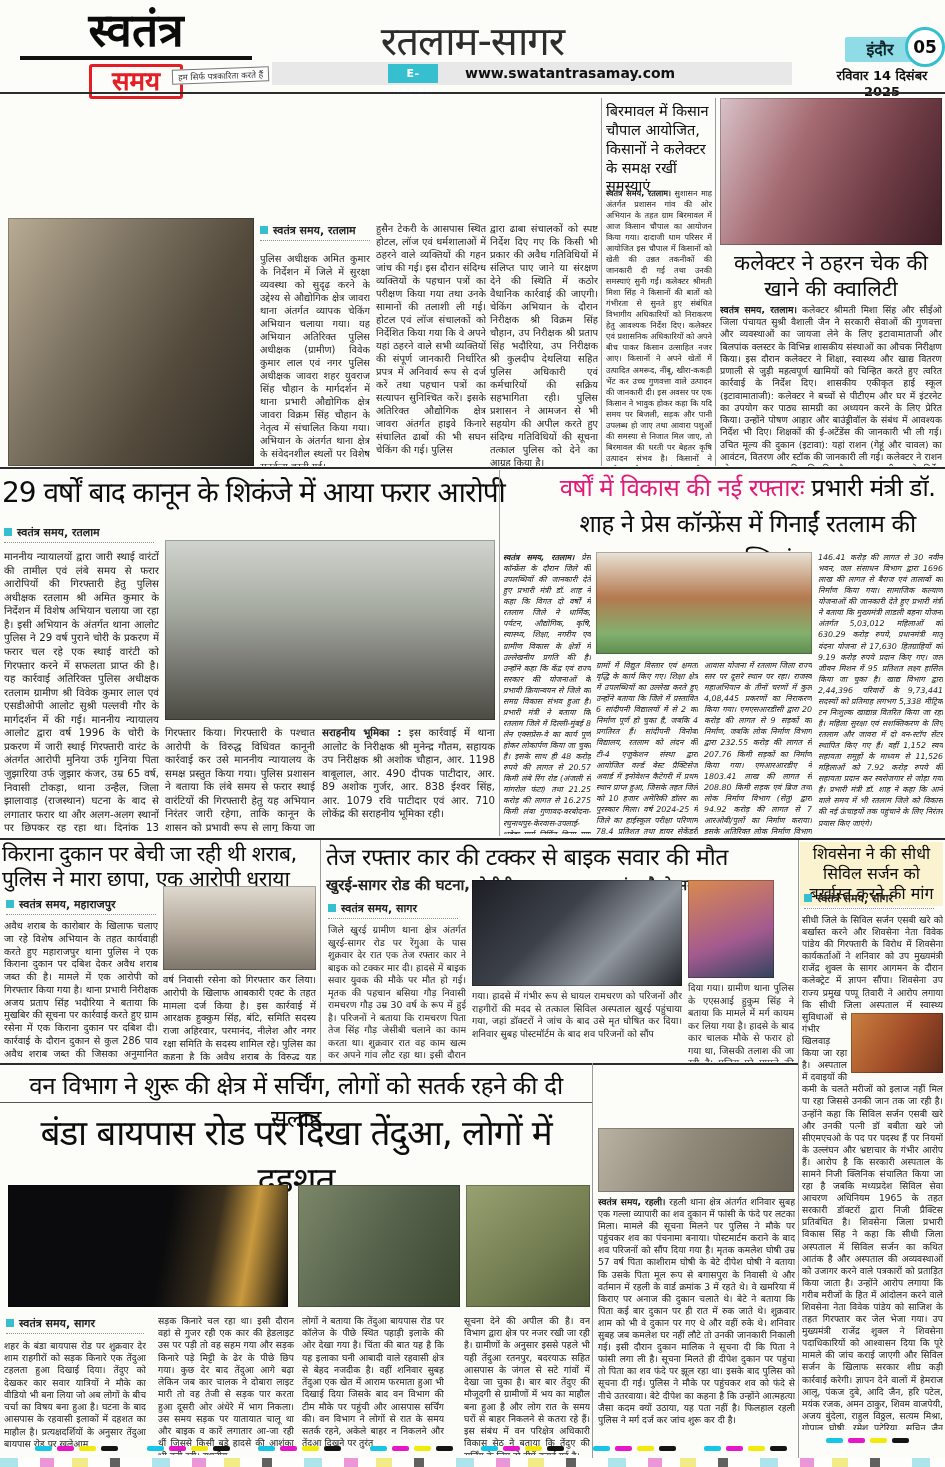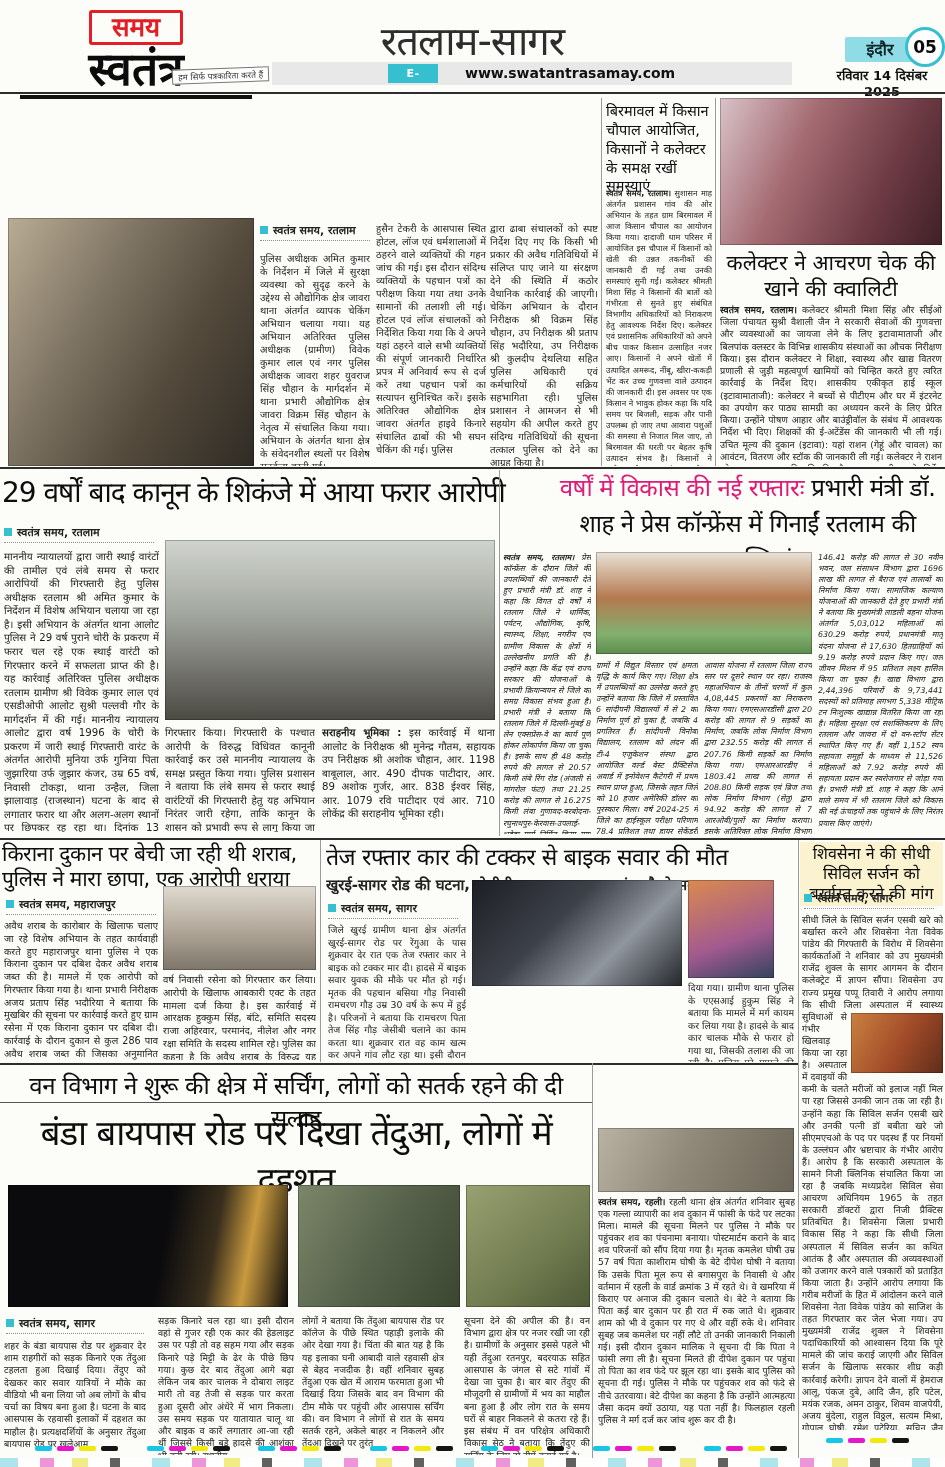--- a/index.html
+++ b/index.html
@@ -29,24 +29,24 @@
   .ph-forest{background:linear-gradient(120deg,#7c8769,#56624b 50%,#3a462f);}
   .ph-grass{background:linear-gradient(140deg,#98a171,#707b4f 60%,#4e5937);}
   .ph-street{background:linear-gradient(115deg,#bab3a3,#908979 45%,#6c6658);}
 </style>
 </head>
 <body>
 
 <div class="page">
 
   <div class="abs" style="left:20px;top:6px;width:232px;text-align:center">
+    <div style="font-size:46px;font-weight:800;line-height:1.05;color:#0b0b0b;border-bottom:4px solid #111;padding-bottom:2px">स्वतंत्र</div>
     <div style="margin-top:4px">
       <span style="display:inline-block;color:#e31e24;border:3px solid #e31e24;border-radius:3px;font-weight:800;font-size:26px;line-height:1.1;padding:0 20px">समय</span>
     </div>
-    <div style="font-size:46px;font-weight:800;line-height:1.05;color:#0b0b0b;border-bottom:4px solid #111;padding-bottom:2px">स्वतंत्र</div>
   </div>
   <div class="abs" style="left:172px;top:68px;font-size:8.5px;color:#333;border:1px solid #777;padding:1px 5px;transform:rotate(-2deg);background:#fff">हम सिर्फ पत्रकारिता करते हैं</div>
 
   <div class="abs hl" style="left:295px;top:12px;width:355px;font-size:40px;text-align:center;color:#2d2d2d;letter-spacing:-1px">रतलाम-सागर</div>
 
   <div class="abs" style="left:272px;top:62px;width:520px;height:23px;background:#e8e8e8"></div>
   <div class="abs" style="left:388px;top:64px;width:50px;height:19px;background:#35bfcf;color:#fff;font-weight:700;font-size:11px;text-align:center;line-height:19px;letter-spacing:.5px">E-PAPER</div>
   <div class="abs" style="left:465px;top:65px;font-size:14px;font-weight:700;color:#111">www.swatantrasamay.com</div>
 
   <div class="abs" style="left:845px;top:37px;width:70px;height:25px;background:#8fdce6;color:#10262b;font-weight:800;font-size:16px;text-align:center;line-height:25px;border-radius:2px">इंदौर</div>
@@ -70,21 +70,21 @@
 
   <div class="abs hl" style="left:606px;top:102px;width:106px;font-size:14.5px;line-height:1.3">बिरमावल में किसान चौपाल आयोजित, किसानों ने कलेक्टर के समक्ष रखीं समस्याएं</div>
   <div class="abs body-txt" style="left:606px;top:188px;width:106px;height:278px;overflow:hidden;font-size:8px;line-height:1.38">
     <span class="dl">स्वतंत्र समय, रतलाम।</span>
     <span>सुशासन माह अंतर्गत प्रशासन गांव की ओर अभियान के तहत ग्राम बिरमावल में आज किसान चौपाल का आयोजन किया गया। दादाजी धाम परिसर में आयोजित इस चौपाल में किसानों को खेती की उन्नत तकनीकों की जानकारी दी गई तथा उनकी समस्याएं सुनी गईं। कलेक्टर श्रीमती मिशा सिंह ने किसानों की बातों को गंभीरता से सुनते हुए संबंधित विभागीय अधिकारियों को निराकरण हेतु आवश्यक निर्देश दिए। कलेक्टर एवं प्रशासनिक अधिकारियों को अपने बीच पाकर किसान उत्साहित नजर आए। किसानों ने अपने खेतों में उत्पादित अमरूद, नींबू, खीरा-ककड़ी भेंट कर उच्च गुणवत्ता वाले उत्पादन की जानकारी दी। इस अवसर पर एक किसान ने भावुक होकर कहा कि यदि समय पर बिजली, सड़क और पानी उपलब्ध हो जाए तथा आवारा पशुओं की समस्या से निजात मिल जाए, तो बिरमावल की धरती पर बेहतर कृषि उत्पादन संभव है। किसानों ने कलेक्टर के समक्ष नंदन फलोद्यान योजना एवं किसान खेत सड़क योजना की मांग रखी। कलेक्टर ने किसानों को उर्वरक एवं रासायनिक खाद का न्यूनतम उपयोग कर जैविक खेती अपनाने की सलाह दी।</span>
   </div>
 
   <div class="rule-v" style="left:715px;top:98px;height:368px"></div>
 
   <div class="photo ph-collector" style="left:720px;top:98px;width:222px;height:147px"></div>
-  <div class="abs hl" style="left:720px;top:250px;width:222px;font-size:21px;line-height:1.25;text-align:center">कलेक्टर ने आचरण चेक की खाने की क्वालिटी</div>
+  <div class="abs hl" style="left:720px;top:250px;width:222px;font-size:21px;line-height:1.25;text-align:center">कलेक्टर ने ठहरन चेक की खाने की क्वालिटी</div>
   <div class="abs body-txt" style="left:720px;top:304px;width:222px;height:162px;overflow:hidden;font-size:9.2px">
     <span class="dl">स्वतंत्र समय, रतलाम।</span>
     <span>कलेक्टर श्रीमती मिशा सिंह और सीईओ जिला पंचायत सुश्री वैशाली जैन ने सरकारी सेवाओं की गुणवत्ता और व्यवस्थाओं का जायजा लेने के लिए इटावामाताजी और बिलपांक क्लस्टर के विभिन्न शासकीय संस्थाओं का औचक निरीक्षण किया। इस दौरान कलेक्टर ने शिक्षा, स्वास्थ्य और खाद्य वितरण प्रणाली से जुड़ी महत्वपूर्ण खामियों को चिन्हित करते हुए त्वरित कार्रवाई के निर्देश दिए। शासकीय एकीकृत हाई स्कूल (इटावामाताजी): कलेक्टर ने बच्चों से पीटीएम और घर में इंटरनेट का उपयोग कर पाठ्य सामग्री का अध्ययन करने के लिए प्रेरित किया। उन्होंने पोषण आहार और बाउंड्रीवॉल के संबंध में आवश्यक निर्देश भी दिए। शिक्षकों की ई-अटेंडेंस की जानकारी भी ली गई। उचित मूल्य की दुकान (इटावा): यहां राशन (गेहूं और चावल) का आवंटन, वितरण और स्टॉक की जानकारी ली गई। कलेक्टर ने राशन को तुलवाकर मात्रा की पुष्टि की और गुणवत्ता परीक्षण के निर्देश दिए। प्राथमिक विद्यालय (बिलपांक): मध्याह्न भोजन की गुणवत्ता जांची गई। स्वयं भोजन चखकर परीक्षण किया गया।</span>
   </div>
 
   <div class="rule-h" style="left:0;top:467px;width:945px"></div>
 
   <h2 class="abs hl" style="left:2px;top:472px;width:580px;font-size:28px;white-space:nowrap;overflow:hidden;letter-spacing:-1px">29 वर्षों बाद कानून के शिकंजे में आया फरार आरोपी</h2>
   <div class="abs byline" style="left:4px;top:524px;width:150px">
     <span class="sq"></span>
@@ -127,20 +127,21 @@
 
   <h2 class="abs hl" style="left:326px;top:840px;width:470px;font-size:23px;white-space:nowrap;overflow:hidden;letter-spacing:-0.5px">तेज रफ्तार कार की टक्कर से बाइक सवार की मौत</h2>
   <div class="abs" style="left:326px;top:874px;width:470px;font-size:15px;font-weight:600;color:#222;white-space:nowrap;overflow:hidden">खुरई-सागर रोड की घटना, जेसीबी ड्राइवर था मृतक, गांव लौटते समय हुआ हादसा</div>
   <div class="abs byline" style="left:328px;top:900px;width:130px">
     <span class="sq"></span>
     <span>स्वतंत्र समय, सागर</span>
   </div>
   <div class="abs body-txt" style="left:328px;top:924px;width:138px;height:138px;overflow:hidden;font-size:9.4px">जिले खुरई ग्रामीण थाना क्षेत्र अंतर्गत खुरई-सागर रोड पर रेंगुआ के पास शुक्रवार देर रात एक तेज रफ्तार कार ने बाइक को टक्कर मार दी। हादसे में बाइक सवार युवक की मौके पर मौत हो गई। मृतक की पहचान बसिया गौड़ निवासी रामचरण गौड़ उम्र 30 वर्ष के रूप में हुई है। परिजनों ने बताया कि रामचरण पिता तेज सिंह गौड़ जेसीबी चलाने का काम करता था। शुक्रवार रात वह काम खत्म कर अपने गांव लौट रहा था। इसी दौरान सिलौधा स्थित एक ढाबे के पास तेज रफ्तार कार ने उसकी बाइक को जोरदार टक्कर मार दी जिससे वह सड़क पर गिरकर गंभीर रूप से घायल हो</div>
   <div class="photo ph-crash" style="left:472px;top:880px;width:210px;height:106px"></div>
   <div class="photo ph-portrait" style="left:688px;top:880px;width:86px;height:98px"></div>
+  <div class="abs body-txt" style="left:472px;top:990px;width:210px;height:72px;overflow:hidden;font-size:9.4px">गया। हादसे में गंभीर रूप से घायल रामचरण को परिजनों और राहगीरों की मदद से तत्काल सिविल अस्पताल खुरई पहुंचाया गया, जहां डॉक्टरों ने जांच के बाद उसे मृत घोषित कर दिया। शनिवार सुबह पोस्टमॉर्टम के बाद शव परिजनों को सौंप</div>
   <div class="abs body-txt" style="left:688px;top:982px;width:106px;height:80px;overflow:hidden;font-size:9.4px">दिया गया। ग्रामीण थाना पुलिस के एएसआई हुकुम सिंह ने बताया कि मामले में मर्ग कायम कर लिया गया है। हादसे के बाद कार चालक मौके से फरार हो गया था, जिसकी तलाश की जा रही है। पुलिस पूरे मामले की जांच में जुटी हुई है।</div>
 
   <div class="rule-v" style="left:798px;top:840px;height:618px"></div>
 
   <div class="abs hl" style="left:800px;top:842px;width:143px;font-size:16px;line-height:1.25;text-align:center;background:#fbf3cf;padding:2px 0">शिवसेना ने की सीधी सिविल सर्जन को बर्खास्त करने की मांग</div>
   <div class="abs byline" style="left:804px;top:890px;width:130px">
     <span class="sq"></span>
     <span>स्वतंत्र समय, सागर</span>
   </div>
   <div class="abs body-txt" style="left:802px;top:914px;width:141px;height:516px;overflow:hidden;font-size:9.1px">

